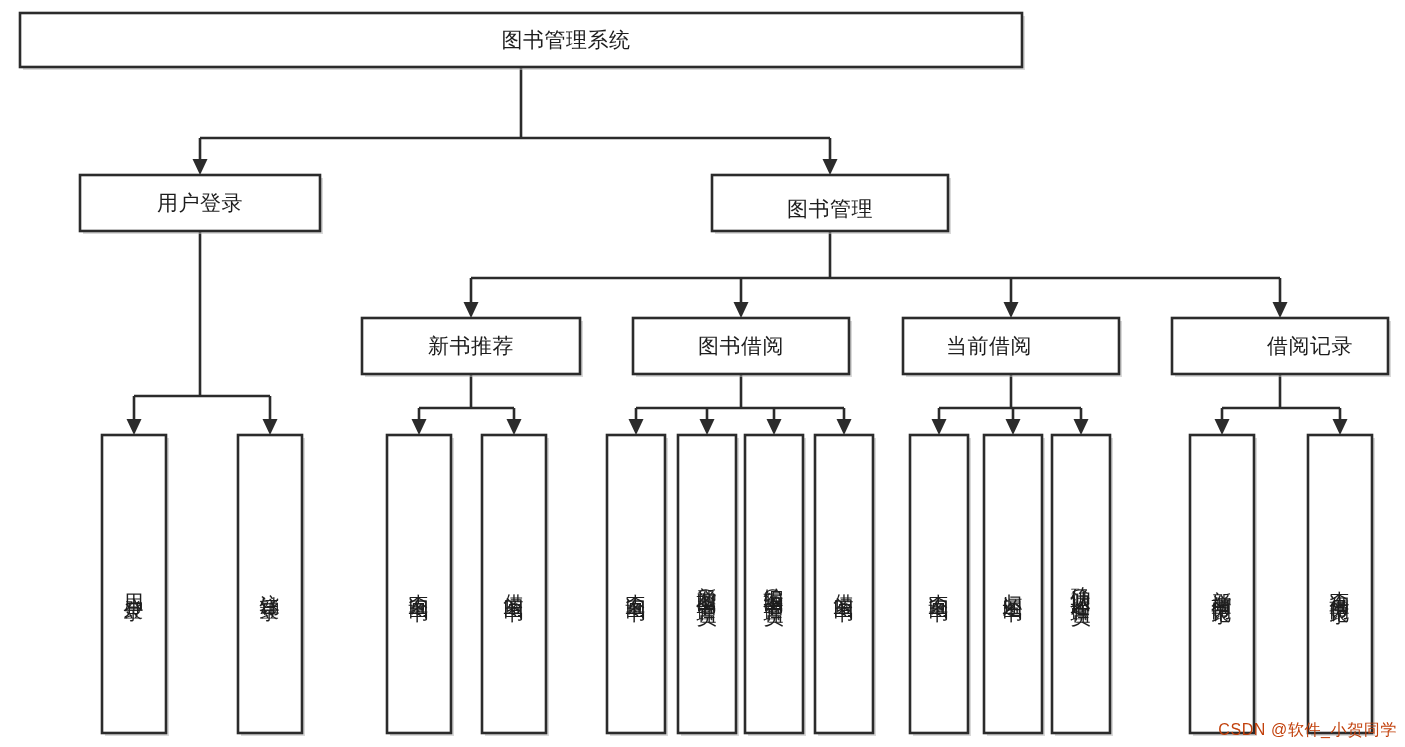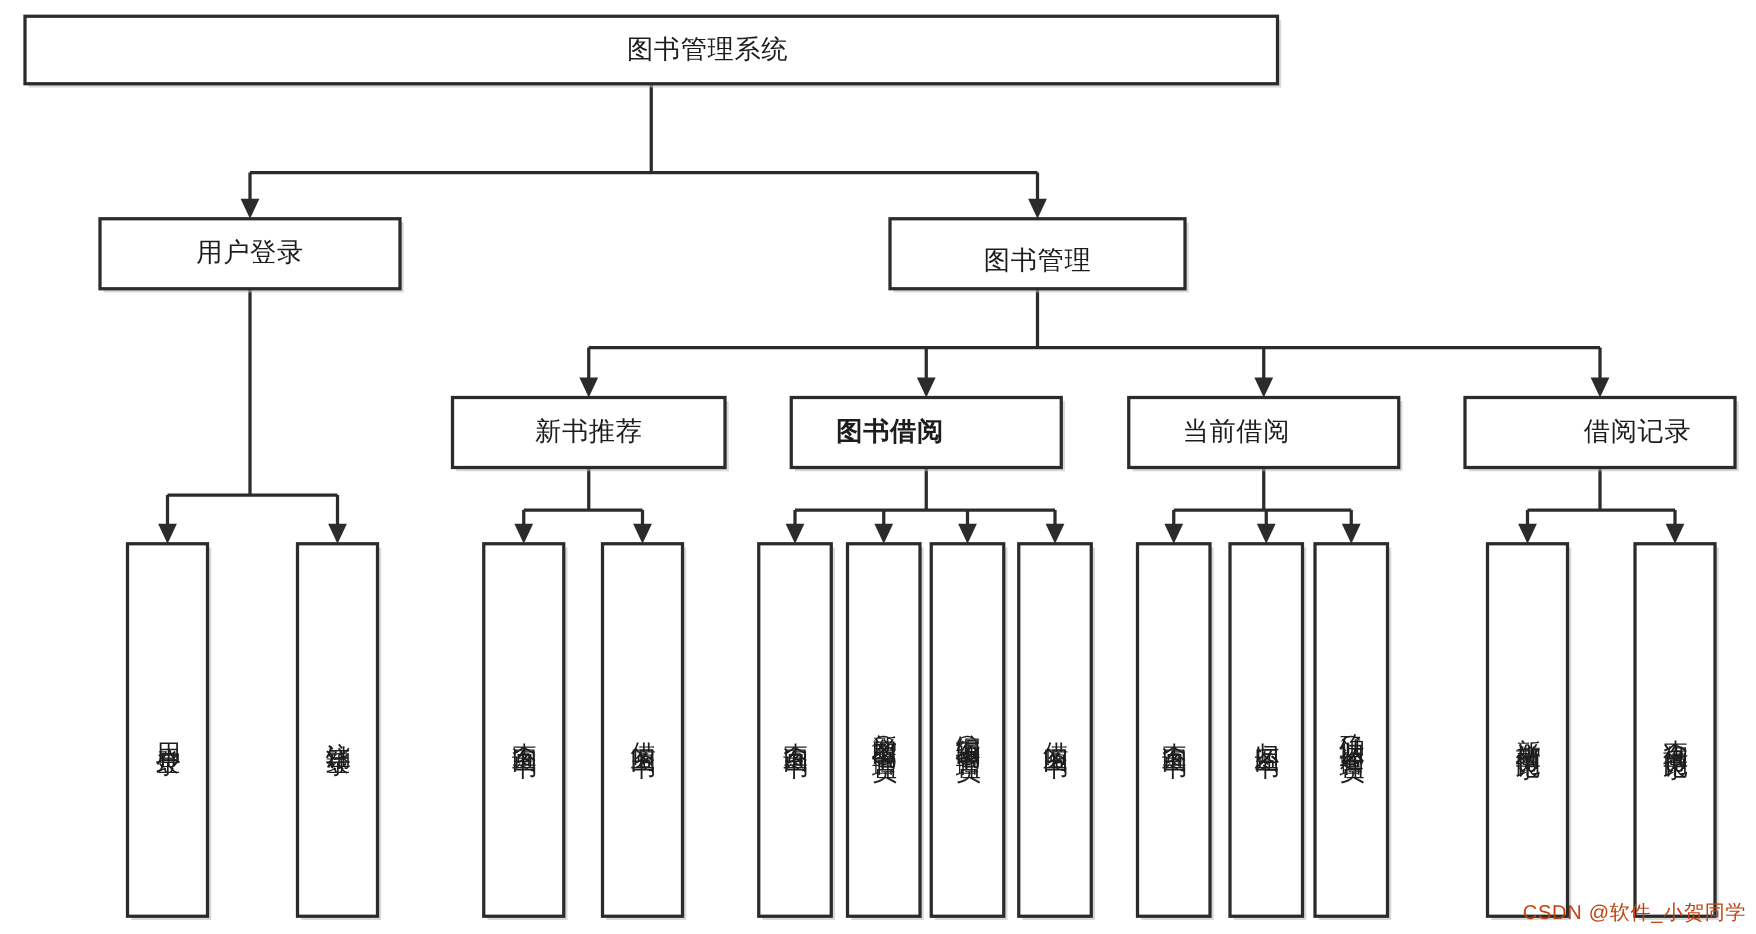--- a/index.html
+++ b/index.html
@@ -192,21 +192,21 @@
         <rect x="1311" y="438" width="64" height="298" class="node-shadow"></rect>
         <rect x="1308" y="435" width="64" height="298" class="node-box"></rect>
       </g>
   </svg>
 
   <div id="labels-layer">
       <div class="node-label horizontal" style="left: 20px; top: 13px; width: 1002px; height: 54px; margin-left: 45px;">图书管理系统</div>
       <div class="node-label horizontal" style="left: 80px; top: 175px; width: 240px; height: 56px;">用户登录</div>
       <div class="node-label horizontal" style="left: 712px; top: 175px; width: 236px; height: 68px;">图书管理</div>
       <div class="node-label horizontal" style="left: 362px; top: 318px; width: 218px; height: 56px;">新书推荐</div>
-      <div class="node-label horizontal" style="left: 604px; top: 318px; width: 216px; height: 56px; font-weight: bold;">图书借阅</div>
+      <div class="node-label horizontal" style="left: 633px; top: 318px; width: 216px; height: 56px;">图书借阅</div>
       <div class="node-label horizontal" style="left: 903px; top: 318px; width: 172px; height: 56px;">当前借阅</div>
       <div class="node-label horizontal" style="left: 1172px; top: 318px; width: 216px; height: 56px; padding-left: 30px;">借阅记录</div>
       <div class="node-label vertical" style="left: 102px; top: 435px; width: 64px; height: 298px;">用户登录</div>
       <div class="node-label vertical" style="left: 238px; top: 435px; width: 64px; height: 298px;">注销登录</div>
       <div class="node-label vertical" style="left: 387px; top: 435px; width: 64px; height: 298px;">查询图书</div>
       <div class="node-label vertical" style="left: 482px; top: 435px; width: 64px; height: 298px;">借阅图书</div>
       <div class="node-label vertical" style="left: 607px; top: 435px; width: 58px; height: 298px;">查询图书</div>
       <div class="node-label vertical" style="left: 678px; top: 435px; width: 58px; height: 298px;">新增图书（管理员）</div>
       <div class="node-label vertical" style="left: 745px; top: 435px; width: 58px; height: 298px;">编辑图书（管理员）</div>
       <div class="node-label vertical" style="left: 815px; top: 435px; width: 58px; height: 298px;">借阅图书</div>

